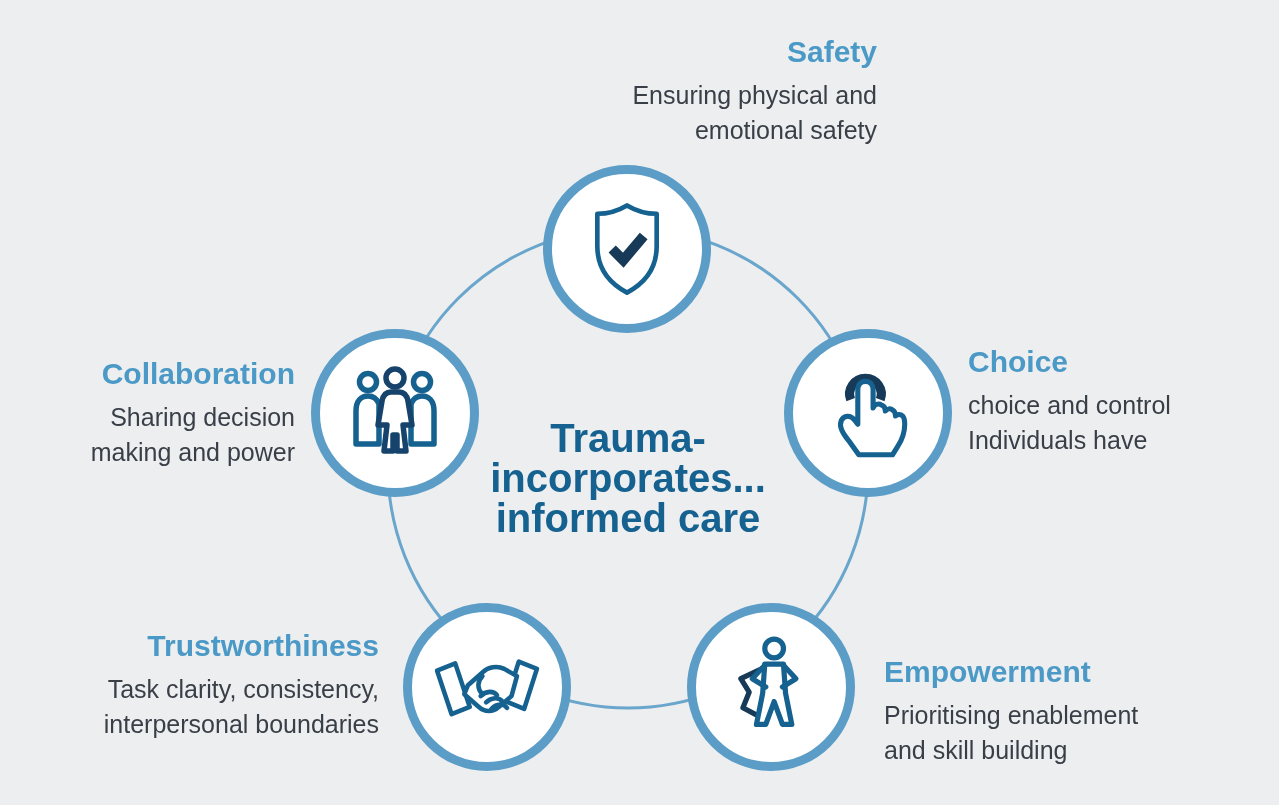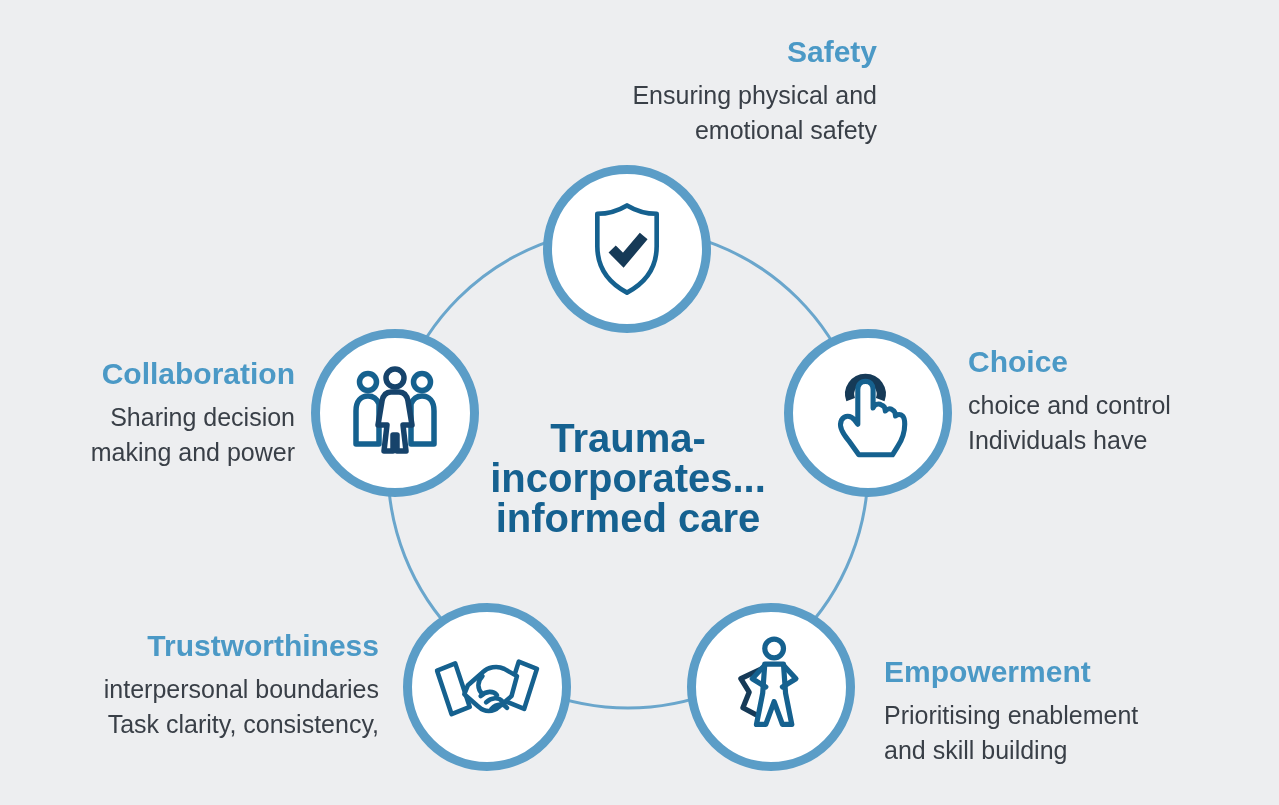--- a/index.html
+++ b/index.html
@@ -128,22 +128,22 @@
       <path d="M120 30 L100 22 L86 66 L106 74 Z" fill="#ffffff" stroke="#15618f" stroke-width="5" stroke-linejoin="round"></path>
       <path d="M44 48 L60 34 C66 28 76 26 84 30 L98 38 L92 60 L78 72 C72 78 62 78 56 72 L40 58 Z" fill="#ffffff" stroke="#15618f" stroke-width="5" stroke-linejoin="round"></path>
       <path d="M60 38 C54 44 54 52 60 58" fill="none" stroke="#15618f" stroke-width="5" stroke-linecap="round"></path>
       <path d="M58 60 C64 54 72 54 76 59" fill="none" stroke="#15618f" stroke-width="5" stroke-linecap="round"></path>
       <path d="M64 67 C70 61 78 61 82 66" fill="none" stroke="#15618f" stroke-width="5" stroke-linecap="round"></path>
       <path d="M70 74 C76 68 83 68 87 73" fill="none" stroke="#15618f" stroke-width="5" stroke-linecap="round"></path>
     </svg>
   </div>
   <div class="label label-trustworthiness align-right">
     <div class="node-title">Trustworthiness</div>
+    <div class="desc-line">Task clarity, consistency,</div>
     <div class="desc-line">interpersonal boundaries</div>
-    <div class="desc-line">Task clarity, consistency,</div>
   </div>
 
   <div class="node node-empowerment">
     <svg width="104" height="104" viewBox="0 0 100 100">
       <path d="M44 31 L21 42 L29 55 L23 70 L40 79" fill="none" stroke="#163a57" stroke-width="5" stroke-linejoin="round" stroke-linecap="round"></path>
       <circle cx="53" cy="13" r="9" fill="#ffffff" stroke="#15618f" stroke-width="5"></circle>
       <path d="M44 28 H62 L64 56 L70 86 L61 86 L53 64 L45 86 L36 86 L42 56 Z" fill="#ffffff" stroke="#15618f" stroke-width="5" stroke-linejoin="round"></path>
       <path d="M44 29 L32 42 L45 50" fill="none" stroke="#15618f" stroke-width="5" stroke-linejoin="round" stroke-linecap="round"></path>
       <path d="M62 29 L74 42 L61 50" fill="none" stroke="#15618f" stroke-width="5" stroke-linejoin="round" stroke-linecap="round"></path>
     </svg>

